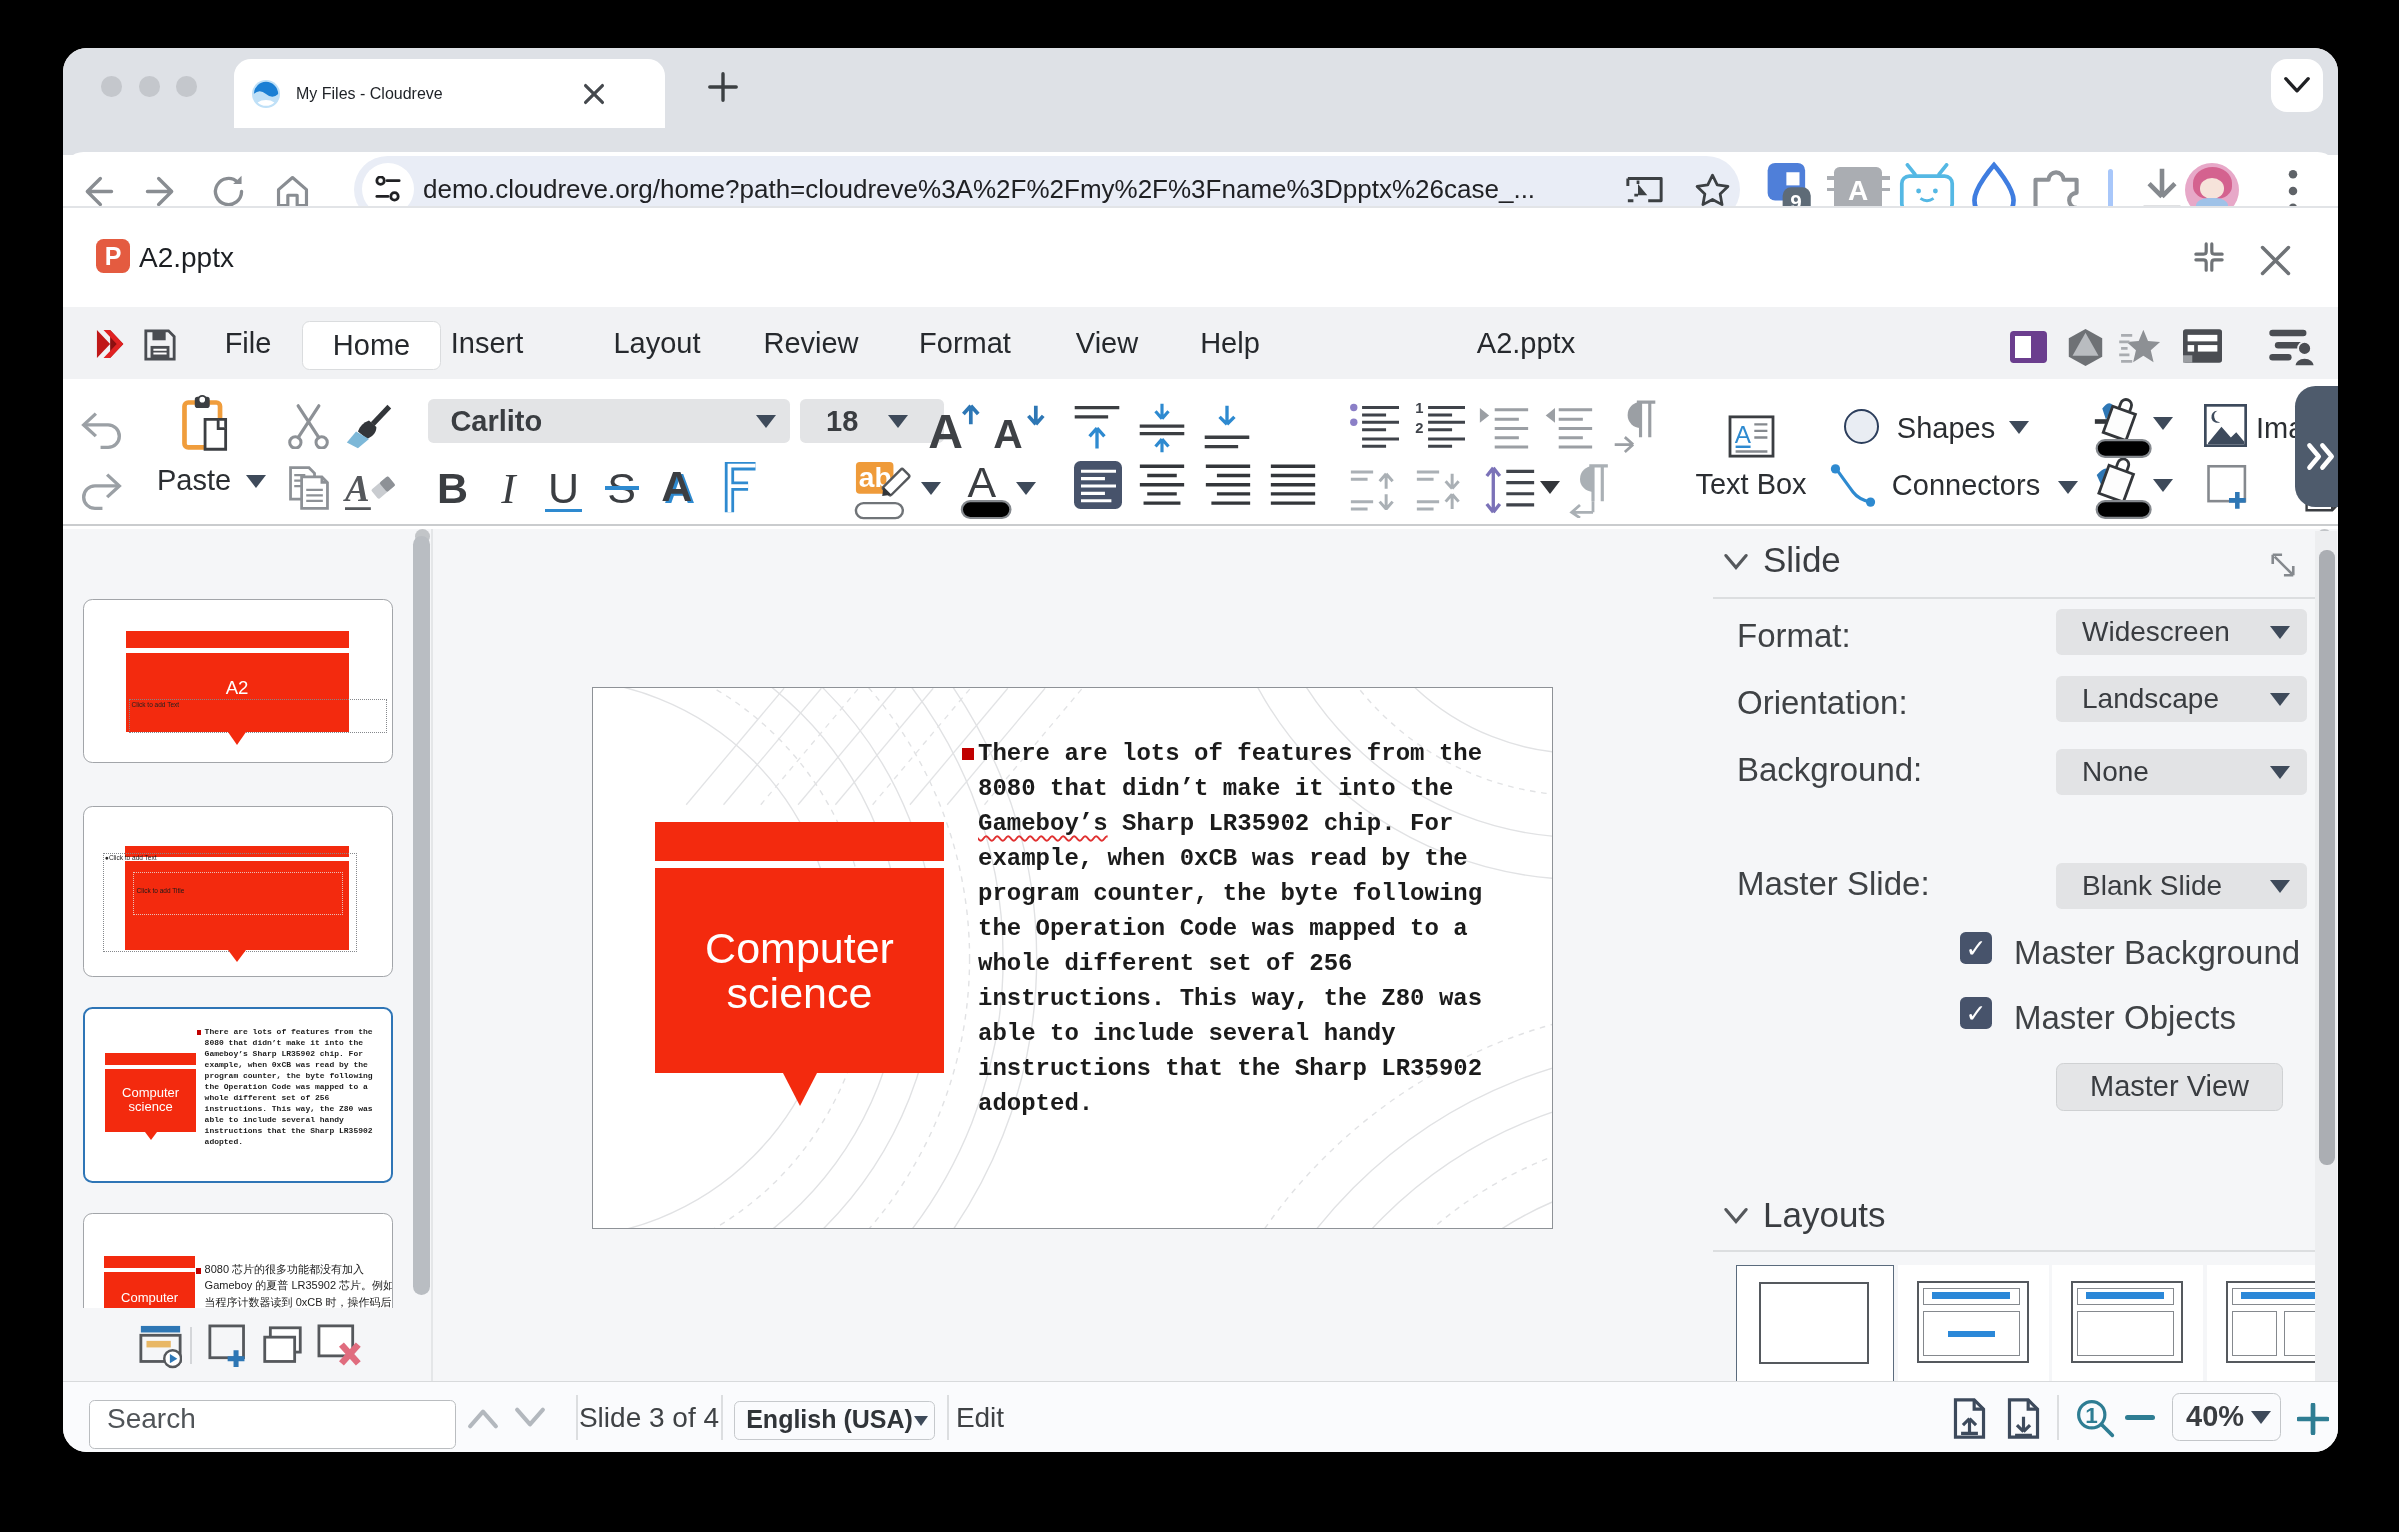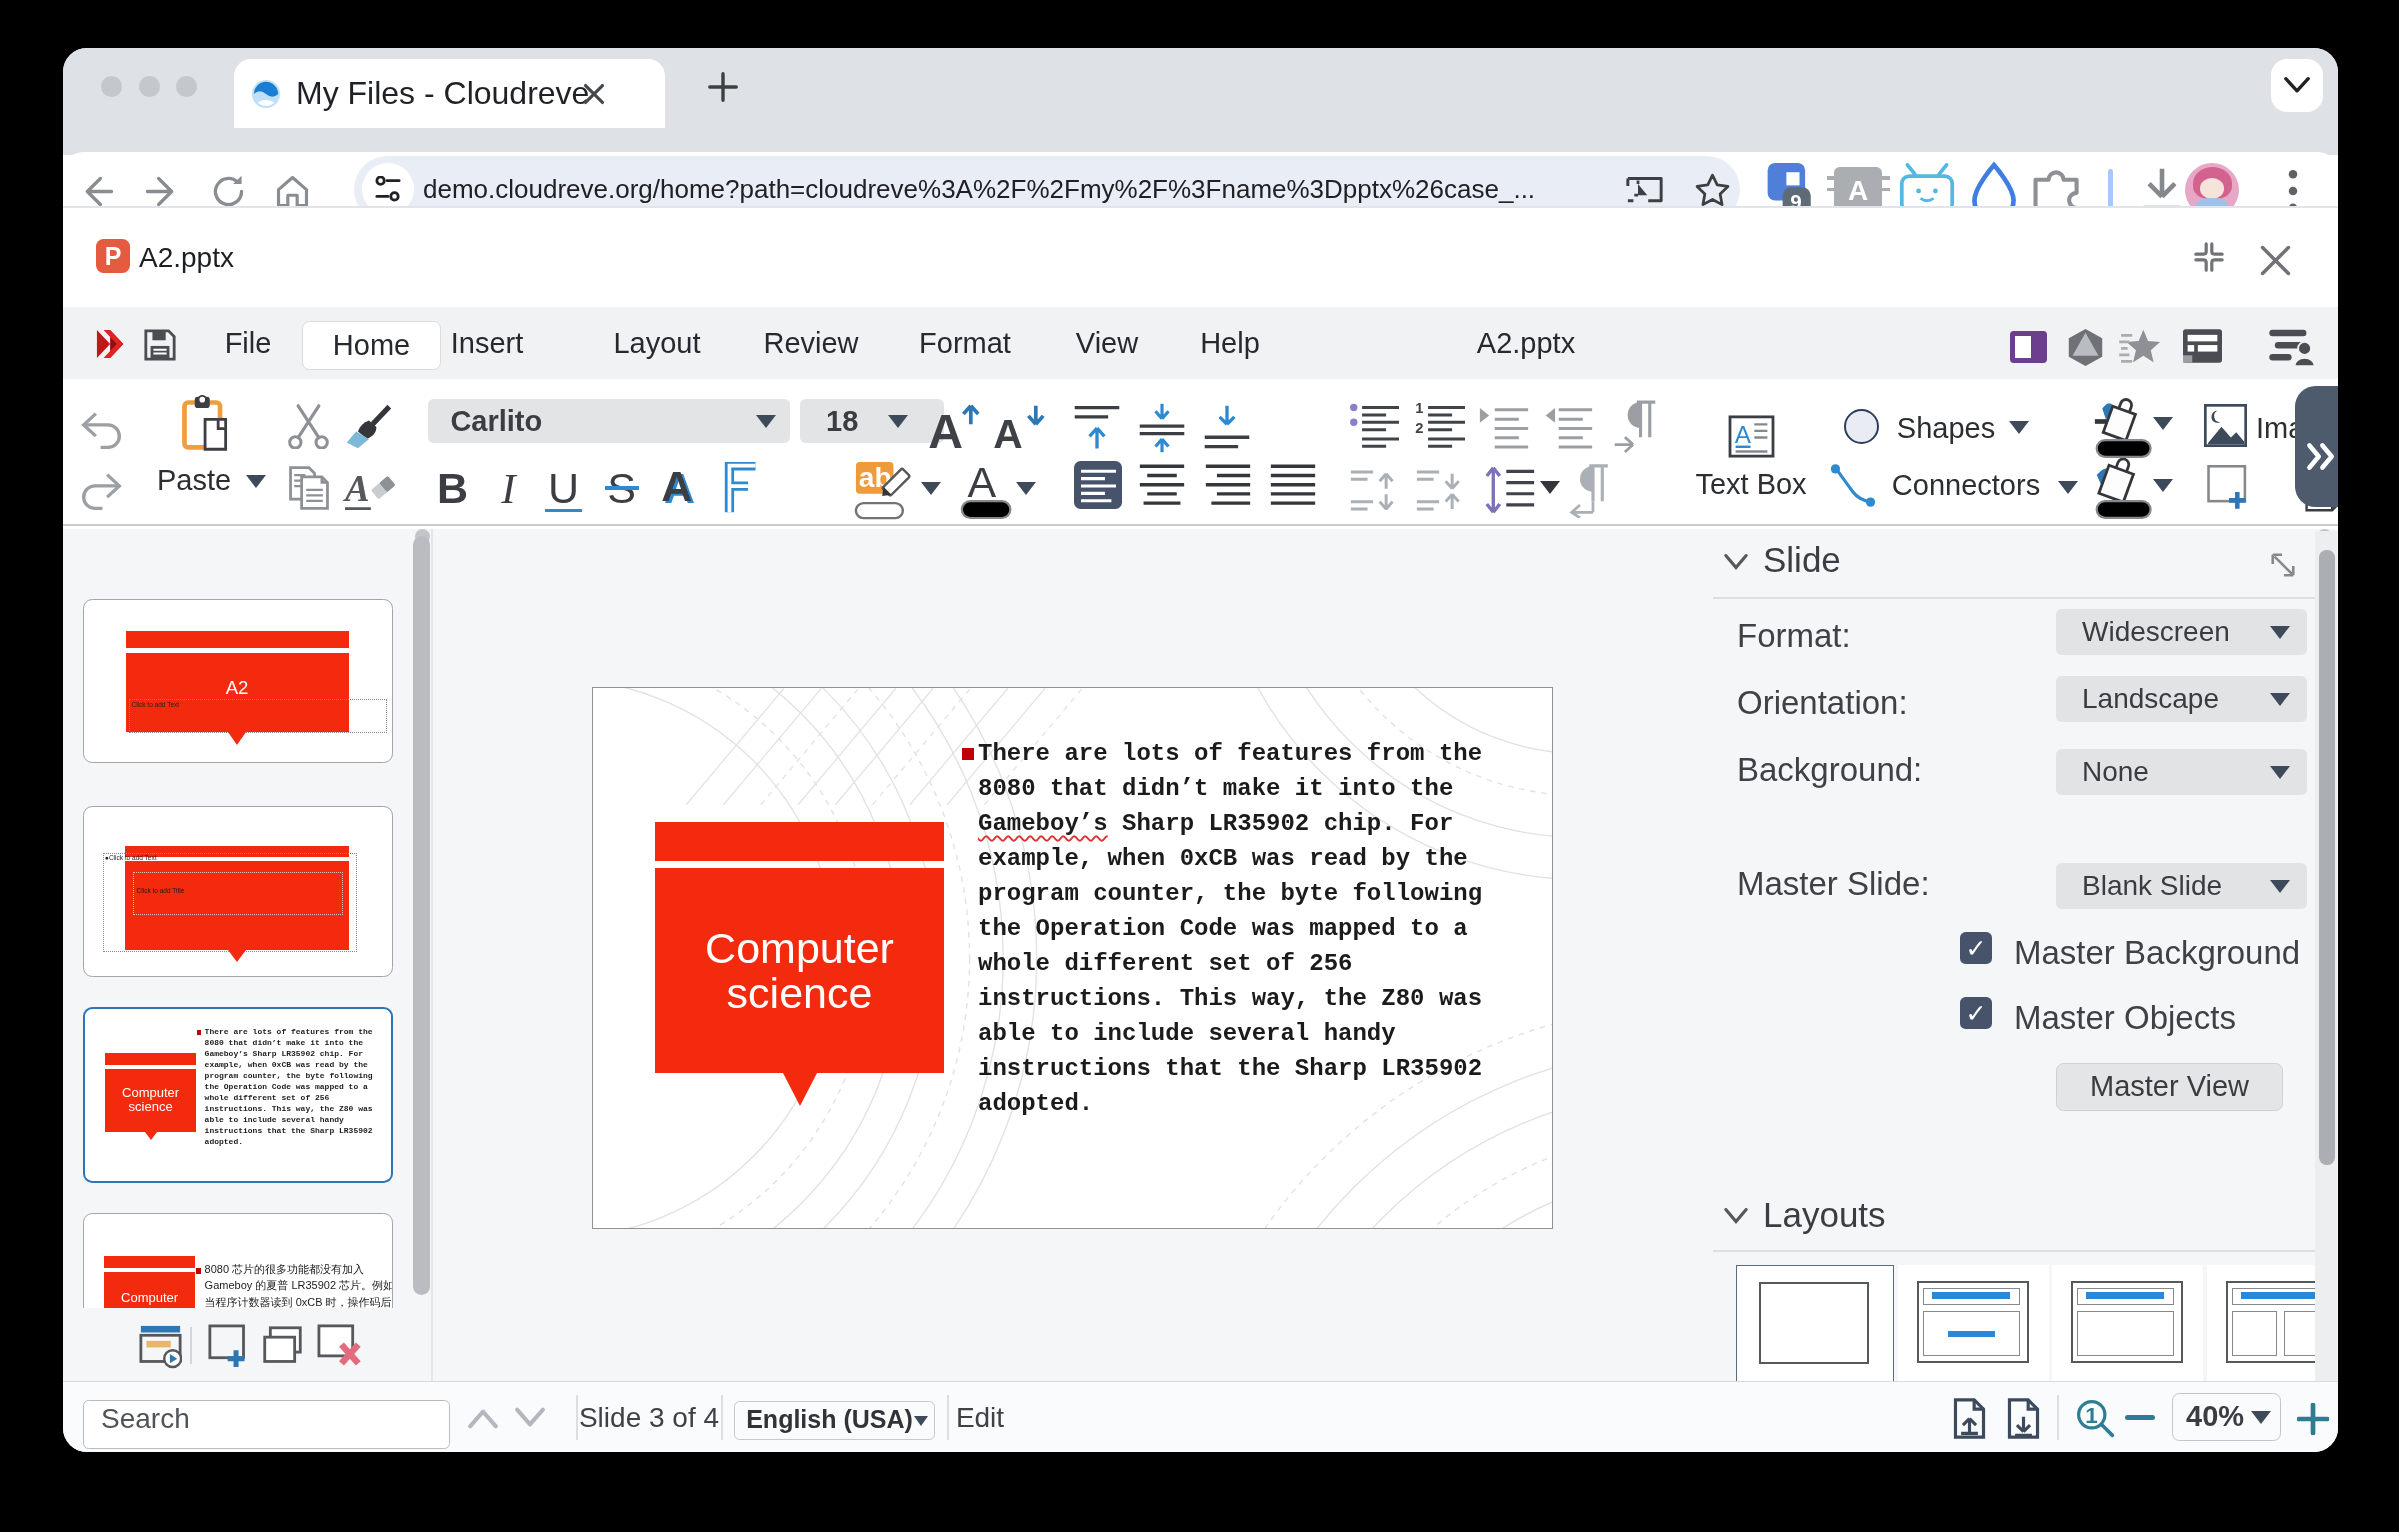--- a/index.html
+++ b/index.html
@@ -9,21 +9,21 @@
     background:#fff; border-radius:24px; overflow:hidden; }
   .abs { position:absolute; }
 
   
   .tabstrip { position:absolute; left:0; top:0; width:100%; height:107px; background:#dee1e6; }
   .tl { position:absolute; top:28px; width:20.5px; height:20.5px; border-radius:50%;
         background:#c4c7cc; }
   .tab { position:absolute; left:171px; top:11.2px; width:431px; height:69px; background:#fff;
          border-radius:17px 17px 0 0; }
   .tabtitle { position:absolute; left:62px; top:0; height:69px; line-height:69px;
-              font-size:32px; color:#1e2126; }
+              font-size:16px; color:#1e2126; }
   .tabx { position:absolute; left:345px; top:19.6px; width:30px; height:30px; color:#43474c; }
   .newtab { position:absolute; left:643px; top:22.4px; width:34px; height:34px; color:#3c4043; }
   .tsbtn { position:absolute; left:2208px; top:11.2px; width:52px; height:53px; background:#fff; border-radius:16px; }
 
   
   .urlrow { position:absolute; left:0; top:80px; width:100%; height:79px; background:#fff; border-radius:20.5px 20.5px 0 0;margin-top:24px; }
   .pill { position:absolute; left:291px; top:3.7px; width:1386px; height:67px;
           border-radius:34px; background:#e9edf6; }
   .urltext { position:absolute; left:69px; top:0; height:67px; line-height:67px; font-size:26px;
              color:#202124; white-space:nowrap; overflow:hidden; width:1240px; }
@@ -657,21 +657,21 @@
         </div>
       <div class="abs" style="left:4.7px;top:28px;width:45px;height:45px;border:1.9px solid #85898e"></div>
       <div class="abs" style="left:56px;top:28px;width:45px;height:45px;border:1.9px solid #85898e"></div>
     </div>
   </div>
 
   <div class="abs" style="left:2252px;top:483px;width:22.4px;height:850px;background:#edeef0"></div>
   <div class="abs" style="left:2256px;top:502px;width:16px;height:615px;background:#abaeb3;border-radius:7.5px"></div>
 
   <div class="statusbar">
-    <div style="position:absolute;left:20px;top:17.7px;width:367px;height:49px;background:#fff;border:1.9px solid #babdc0;border-radius:5.6px;">
+    <div style="position:absolute;left:26px;top:17.7px;width:367px;height:49px;background:#fff;border:1.9px solid #babdc0;border-radius:5.6px;">
       <span style="position:absolute;left:17px;top:0;line-height:35px;font-size:28px;color:#505458">Search</span>
     </div>
     <svg class="abs" style="left:403px;top:24px" width="34" height="24" viewBox="0 0 36 26">
         <path d="M4 22 L18 6 L32 22" stroke="#b3b8be" stroke-width="4.4" fill="none" stroke-linecap="round" stroke-linejoin="round"></path>
       </svg>
     <svg class="abs" style="left:450px;top:24px" width="34" height="24" viewBox="0 0 36 26">
         <path d="M4 4 L18 20 L32 4" stroke="#b3b8be" stroke-width="4.4" fill="none" stroke-linecap="round" stroke-linejoin="round"></path>
       </svg>
     <div class="ssep" style="left:513px"></div>
     <div class="stext" style="left:586px">Slide 3 of 4</div>

